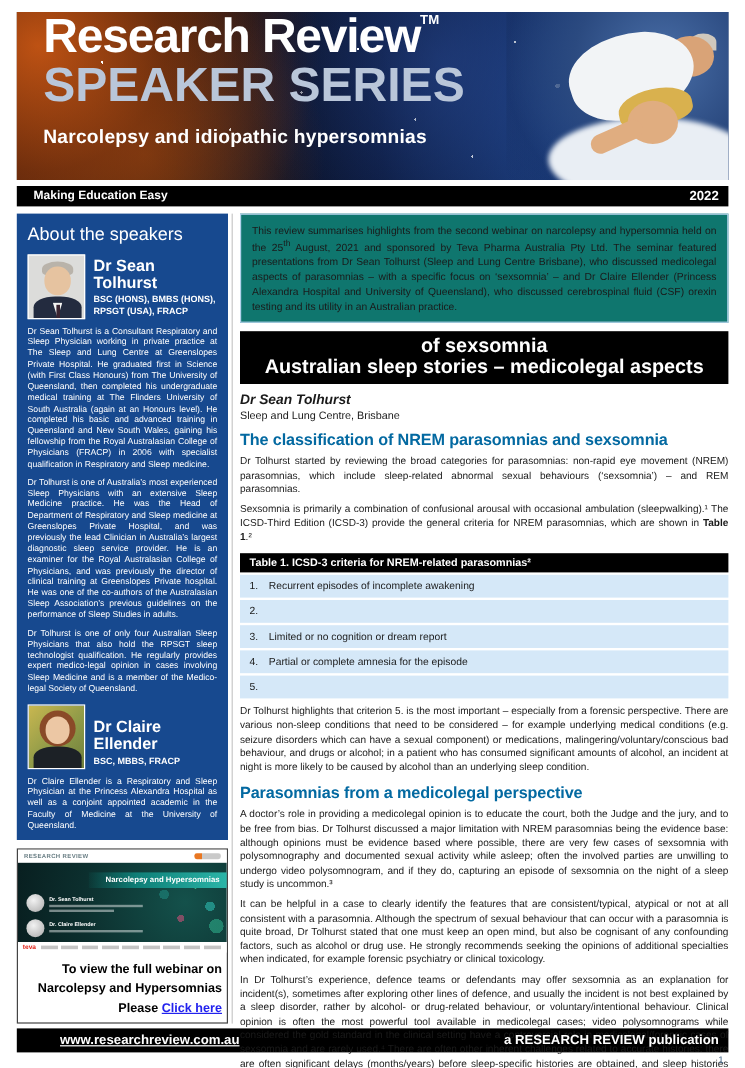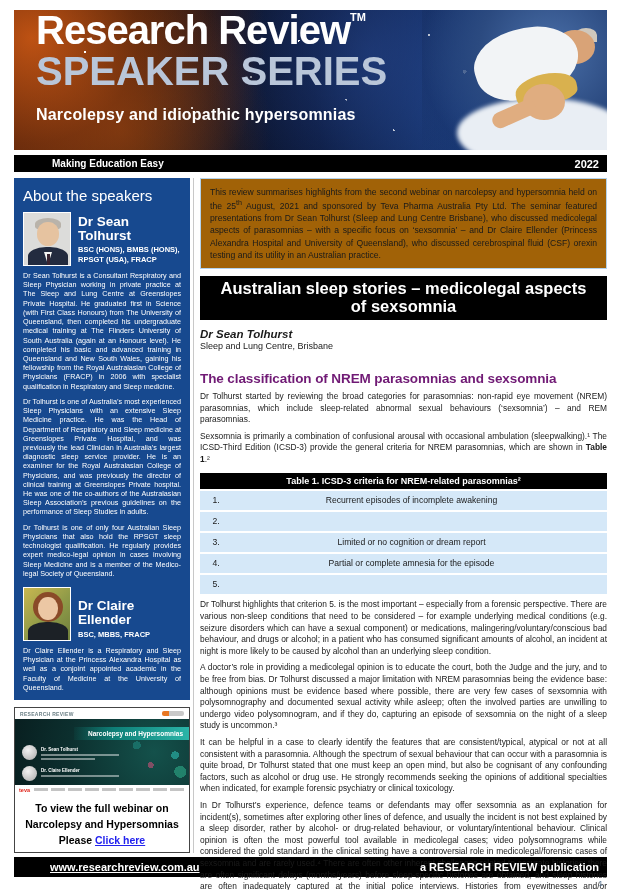--- a/index.html
+++ b/index.html
@@ -45,21 +45,21 @@
   .pillow { position:absolute; right:-20px; bottom:-18px; width:170px; height:70px; background:#e9eef4; border-radius:50%; filter:blur(2px); }
   .shirt { position:absolute; right:28px; top:18px; width:105px; height:70px; background:#f2f4f6; border-radius:45% 55% 50% 50%; transform:rotate(-18deg); }
   .head-man { position:absolute; right:12px; top:20px; width:40px; height:34px; background:#d9a377; border-radius:50%; }
   .hair-man { position:absolute; right:10px; top:18px; width:22px; height:14px; background:#cfc8bd; border-radius:50% 50% 0 50%; }
   .head-woman { position:absolute; right:42px; top:74px; width:42px; height:36px; background:#e0ad80; border-radius:50%; }
   .hair-woman { position:absolute; right:30px; top:64px; width:62px; height:30px; background:#d9b14e; border-radius:60% 60% 40% 40%; transform:rotate(-12deg); }
   .arm-woman { position:absolute; right:70px; top:96px; width:46px; height:16px; background:#e0ad80; border-radius:8px; transform:rotate(-24deg); }
 
   
   .strip { background:#000; color:#fff; height:17px; display:flex; align-items:center; justify-content:space-between; font-weight:bold; margin-top:5px; }
-  .strip .left { font-size:10px; padding-left:38px; }
+  .strip .left { font-size:10px; padding-left:14px; }
   .strip .right { font-size:11px; padding-right:8px; }
 
   
   .columns { display:flex; margin-top:6px; height:675px; }
   .sidebar-col { width:176px; flex:none; display:flex; flex-direction:column; }
   .v-divider { width:1px; background:#c8c8c8; margin:0 4px 0 3px; flex:none; }
   .main-col { flex:1; min-width:0; padding-left:2px; }
 
   
   .speakers-box { background:#17498f; color:#fff; padding:9px 9px 8px 9px; }
@@ -100,35 +100,35 @@
     color:#fff; font-size:6.5px; font-weight:bold; display:flex; align-items:center; justify-content:flex-end; padding-right:6px; }
   .thumb-speaker { position:absolute; left:7px; display:flex; gap:4px; align-items:flex-start; }
   .thumb-speaker .circ { width:15px; height:15px; border-radius:50%; background:radial-gradient(circle at 40% 35%,#f2f2f2 0%,#bfbfbf 70%,#8a8a8a 100%); flex:none; }
   .thumb-speaker .lines { padding-top:2px; }
   .thumb-speaker .nm { font-size:4.5px; color:#fff; font-weight:bold; }
   .thumb-speaker .ln { height:2px; width:78px; background:rgba(255,255,255,.45); margin-top:2px; }
   .thumb-speaker .ln.short { width:54px; }
   .thumb-bot { position:absolute; bottom:0; left:0; right:0; height:9px; background:#fff; display:flex; align-items:center; gap:4px; padding:0 4px; }
   .teva { font-size:5.5px; font-weight:bold; color:#e1261c; }
   .thumb-bot .micro { height:3px; flex:1; background:repeating-linear-gradient(90deg,#c4c4c4 0 14px,transparent 14px 17px); }
-  .webinar-caption { text-align:center; font-size:10.5px; font-weight:bold; line-height:1.5; padding:7px 4px 4px 4px; color:#000; }
+  .webinar-caption { text-align:right; font-size:10.5px; font-weight:bold; line-height:1.5; padding:7px 4px 4px 4px; color:#000; }
   .webinar-caption a { color:#2222ee; text-decoration:underline; cursor:pointer; }
 
   
-  .intro-box { background:#a16207; border:1px solid #b3d2ec; padding:7px 9px; font-size:8.6px; line-height:1.42; text-align:justify; color:#1a1a1a; }
+  .intro-box { background:#0f766e; border:1px solid #b3d2ec; padding:7px 9px; font-size:8.6px; line-height:1.42; text-align:justify; color:#1a1a1a; }
   .article-title { background:#000; color:#fff; text-align:center; font-weight:bold; font-size:16.5px; line-height:1.06; padding:4px 2px 5px 2px; margin-top:7px; }
   .author { margin-top:8px; }
   .author-name { font-size:11.5px; font-weight:bold; font-style:italic; }
   .author-affil { font-size:9px; margin-top:1px; }
-  h2.sec { color:#701a75; font-size:13.5px; font-weight:bold; margin-top:20px; margin-bottom:3px; letter-spacing:-.1px; }
+  h2.sec { color:#0369a1; font-size:13.5px; font-weight:bold; margin-top:8px; margin-bottom:3px; letter-spacing:-.1px; }
   .para { font-size:8.4px; line-height:1.38; text-align:justify; margin-top:5px; color:#1a1a1a; }
   .para b { font-weight:bold; }
 
   
-  .t1 { margin-top:7px;text-align:center; }
+  .t1 { margin-top:7px; }
   .t1-head { background:#000; color:#fff; font-weight:bold; font-size:9px; padding:3px 8px; }
   .t1-row { background:#d5e8f8; display:flex; margin-top:2px; padding:4px 8px 4px 8px; font-size:8.6px; line-height:1.3; }
   .t1-num { width:16px; flex:none; }
   .t1-text { flex:1; }
 
   
   .footer-bar { background:#000; color:#fff; height:20px; display:flex; align-items:center; justify-content:space-between; margin-top:4px; font-weight:bold; }
   .footer-link { font-size:11px; padding-left:36px; text-decoration:underline; color:#fff; cursor:pointer; }
   .footer-pub { font-size:11px; padding-right:8px; }
   .page-num { text-align:right; font-size:8px; color:#4a6a8a; padding:2px 4px 0 0; }
@@ -234,22 +234,22 @@
         </div>
       </div>
     </div>
 
     <div class="v-divider"></div>
 
     <div class="main-col">
       <div class="intro-box"><span>This review summarises highlights from the second webinar on narcolepsy and hypersomnia held on the 25</span><sup>th</sup><span> August, 2021 and sponsored by Teva Pharma Australia Pty Ltd. The seminar featured presentations from Dr Sean Tolhurst (Sleep and Lung Centre Brisbane), who discussed medicolegal aspects of parasomnias – with a specific focus on ‘sexsomnia’ – and Dr Claire Ellender (Princess Alexandra Hospital and University of Queensland), who discussed cerebrospinal fluid (CSF) orexin testing and its utility in an Australian practice.</span></div>
 
       <div class="article-title">
+        <div>of sexsomnia</div>
         <div>Australian sleep stories – medicolegal aspects</div>
-        <div>of sexsomnia</div>
       </div>
 
       <div class="author">
         <div class="author-name">Dr Sean Tolhurst</div>
         <div class="author-affil">Sleep and Lung Centre, Brisbane</div>
       </div>
 
       <h2 class="sec">The classification of NREM parasomnias and sexsomnia</h2>
       <div class="para">Dr Tolhurst started by reviewing the broad categories for parasomnias: non-rapid eye movement (NREM) parasomnias, which include sleep-related abnormal sexual behaviours (‘sexsomnia’) – and REM parasomnias.</div>
       <div class="para"><span>Sexsomnia is primarily a combination of confusional arousal with occasional ambulation (sleepwalking).¹ The ICSD-Third Edition (ICSD-3) provide the general criteria for NREM parasomnias, which are shown in </span><b>Table 1</b><span>.²</span></div>
@@ -271,20 +271,21 @@
           <span class="t1-num">4.</span>
           <span class="t1-text">Partial or complete amnesia for the episode</span>
         </div>
         <div class="t1-row">
           <span class="t1-num">5.</span>
         </div>
       </div>
 
       <div class="para">Dr Tolhurst highlights that criterion 5. is the most important – especially from a forensic perspective. There are various non-sleep conditions that need to be considered – for example underlying medical conditions (e.g. seizure disorders which can have a sexual component) or medications, malingering/voluntary/conscious bad behaviour, and drugs or alcohol; in a patient who has consumed significant amounts of alcohol, an incident at night is more likely to be caused by alcohol than an underlying sleep condition.</div>
 
+      <h2 class="sec">Parasomnias from a medicolegal perspective</h2>
       <div class="para">A doctor’s role in providing a medicolegal opinion is to educate the court, both the Judge and the jury, and to be free from bias. Dr Tolhurst discussed a major limitation with NREM parasomnias being the evidence base: although opinions must be evidence based where possible, there are very few cases of sexsomnia with polysomnography and documented sexual activity while asleep; often the involved parties are unwilling to undergo video polysomnogram, and if they do, capturing an episode of sexsomnia on the night of a sleep study is uncommon.³</div>
       <div class="para">It can be helpful in a case to clearly identify the features that are consistent/typical, atypical or not at all consistent with a parasomnia. Although the spectrum of sexual behaviour that can occur with a parasomnia is quite broad, Dr Tolhurst stated that one must keep an open mind, but also be cognisant of any confounding factors, such as alcohol or drug use. He strongly recommends seeking the opinions of additional specialties when indicated, for example forensic psychiatry or clinical toxicology.</div>
       <div class="para">In Dr Tolhurst’s experience, defence teams or defendants may offer sexsomnia as an explanation for incident(s), sometimes after exploring other lines of defence, and usually the incident is not best explained by a sleep disorder, rather by alcohol- or drug-related behaviour, or voluntary/intentional behaviour. Clinical opinion is often the most powerful tool available in medicolegal cases; video polysomnograms while considered the gold standard in the clinical setting have a controversial role in medicolegal/forensic cases of sexsomnia and are rarely used.⁴ There are often other inherent challenges related to accurate histories: there are often significant delays (months/years) before sleep-specific histories are obtained, and sleep histories are often inadequately captured at the initial police interviews. Histories from eyewitnesses and/or complainants are crucial, as it can help to identify or exclude clinical features of NREM parasomnias. Although many medicolegal cases involve alcohol intoxication in frequent heavy drinkers, there is no robust evidence that alcohol triggers parasomnias nor impacts duration or percentage of slow-wave sleep. Additionally, neither the ICSD-3 nor the Diagnostic and Statistical Manual of Mental Disorders (DSM-5) list alcohol as a trigger for NREM sleep arousal disorders/sleepwalking.²</div>
     </div>
   </div>
 
   <div class="footer-bar">
     <a class="footer-link">www.researchreview.com.au</a>
     <span class="footer-pub">a RESEARCH REVIEW publication</span>
   </div>

